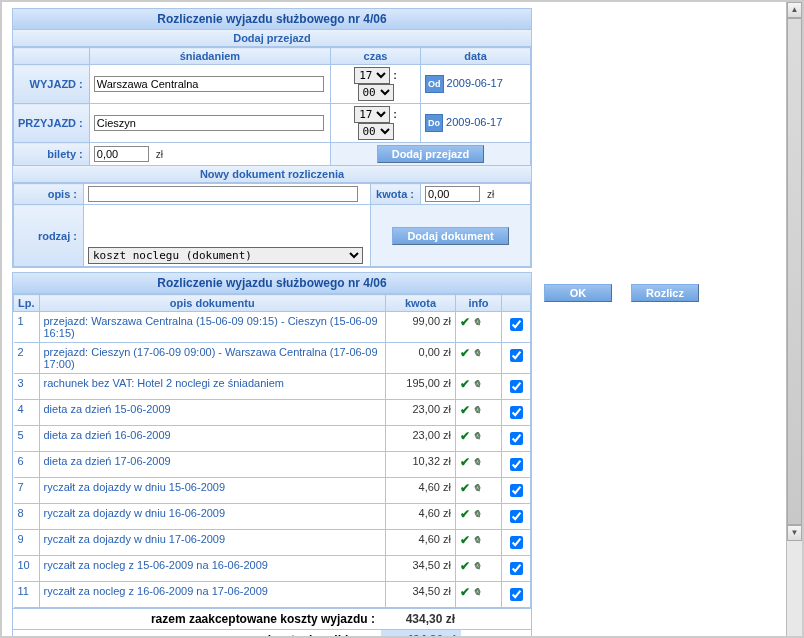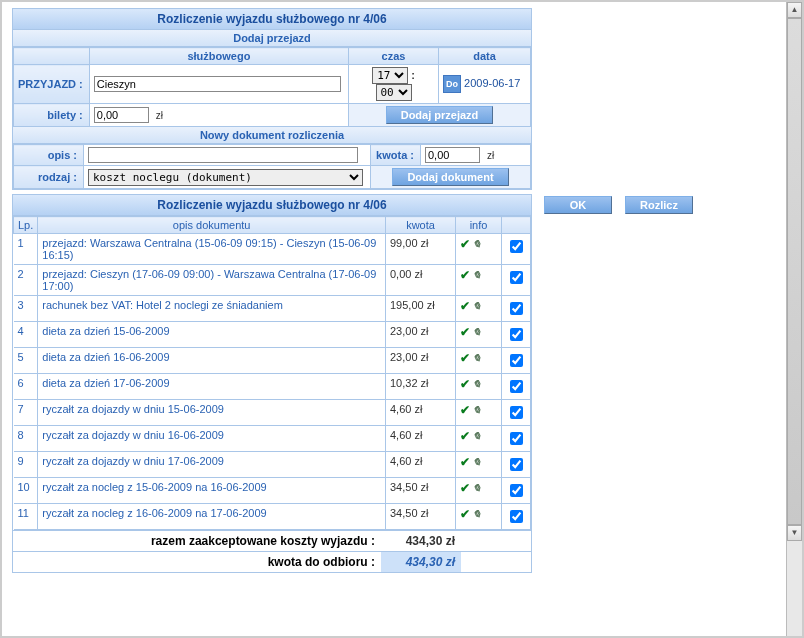--- a/index.html
+++ b/index.html
@@ -123,50 +123,50 @@
     display: flex;
     align-items: flex-start;
     margin-top: 4px;
   }
   .list-panel {
     border: 1px solid #a9c6e8;
     flex: 0 0 520px;
   }
   .side-btns {
     display: flex;
-    gap: 13px;
+    gap: 19px;
     margin-left: 12px;
-    margin-top: 2px;
+    margin-top: 12px;
     justify-content: space-between;
   }
   .side-btns .btn { min-width: 68px; }
 
   table.list {
     width: 100%;
     border-collapse: collapse;
   }
   table.list th {
     background: linear-gradient(#e9f1fc,#d2e3f8);
     color: #2a62b3;
-    font-weight: normal;
+    font-weight: bold;
     font-size: 11px;
     border: 1px solid #a9c6e8;
     padding: 2px 4px;
     text-align: center;
   }
   table.list td {
     border-bottom: 1px solid #a9c6e8;
     border-right: 1px solid #a9c6e8;
     padding: 3px 4px;
     font-size: 11px;
     vertical-align: top;
     color: #2a62b3;
   }
   table.list td.lp { color:#2a62b3; width: 18px; }
-  table.list td.amount { white-space: nowrap; width: 70px; color:#333;}
+  table.list td.amount { text-align: right; white-space: nowrap; width: 70px; color:#333;}
   table.list td.info { width: 46px; text-align: left; white-space: nowrap; }
   table.list td.chk { width: 24px; text-align: center; }
 
   .check-icon {
     color: #0a7c1e;
     font-weight: bold;
     font-size: 12px;
     display: inline-block;
   }
   .erase-icon {
@@ -217,23 +217,36 @@
 
 <div class="outer">
 
   <div class="panel" style="width:520px;">
     <div class="title-bar">Rozliczenie wyjazdu służbowego nr 4/06</div>
     <div class="sub-title">Dodaj przejazd</div>
     <table class="form-tbl">
       <tbody>
           <tr>
         <th style="width:70px;"></th>
-        <th>służbowego</th>
+        <th>śniadaniem</th>
         <th style="width:90px;">czas</th>
-        <th style="width:92px;">data</th>
+        <th style="width:110px;">data</th>
+      </tr>
+      <tr>
+        <td class="lbl">WYJAZD :</td>
+        <td><input class="text" value="Warszawa Centralna" style=""></td>
+        <td style="text-align:center;">
+          <select><option>17</option></select>
+          <b>:</b>
+          <select><option>00</option></select>
+        </td>
+        <td>
+          <span class="od-do">Od</span>
+          <span class="date-val">2009-06-17</span>
+        </td>
       </tr>
       <tr>
         <td class="lbl">PRZYJAZD :</td>
         <td><input class="text" value="Cieszyn" style=""></td>
         <td style="text-align:center;">
           <select><option>17</option></select>
           <b>:</b>
           <select><option>00</option></select>
         </td>
         <td>
@@ -262,21 +275,21 @@
         <td><input class="text" style="width: 270px;"></td>
         <td class="lbl" style="width:50px;">kwota :</td>
         <td style="width:110px;">
           <input class="text small" value="0,00" style="">
           <span class="unit">zł</span>
         </td>
       </tr>
       <tr>
         <td class="lbl">rodzaj :</td>
         <td>
-          <select style="width:275px;">
+          <select style="width:275px;margin-top:40px;">
             <option>koszt noclegu (dokument)</option>
           </select>
         </td>
         <td colspan="2" class="btn-cell">
           <span class="btn">Dodaj dokument</span>
         </td>
       </tr>
     </tbody>
       </table>
   </div>

